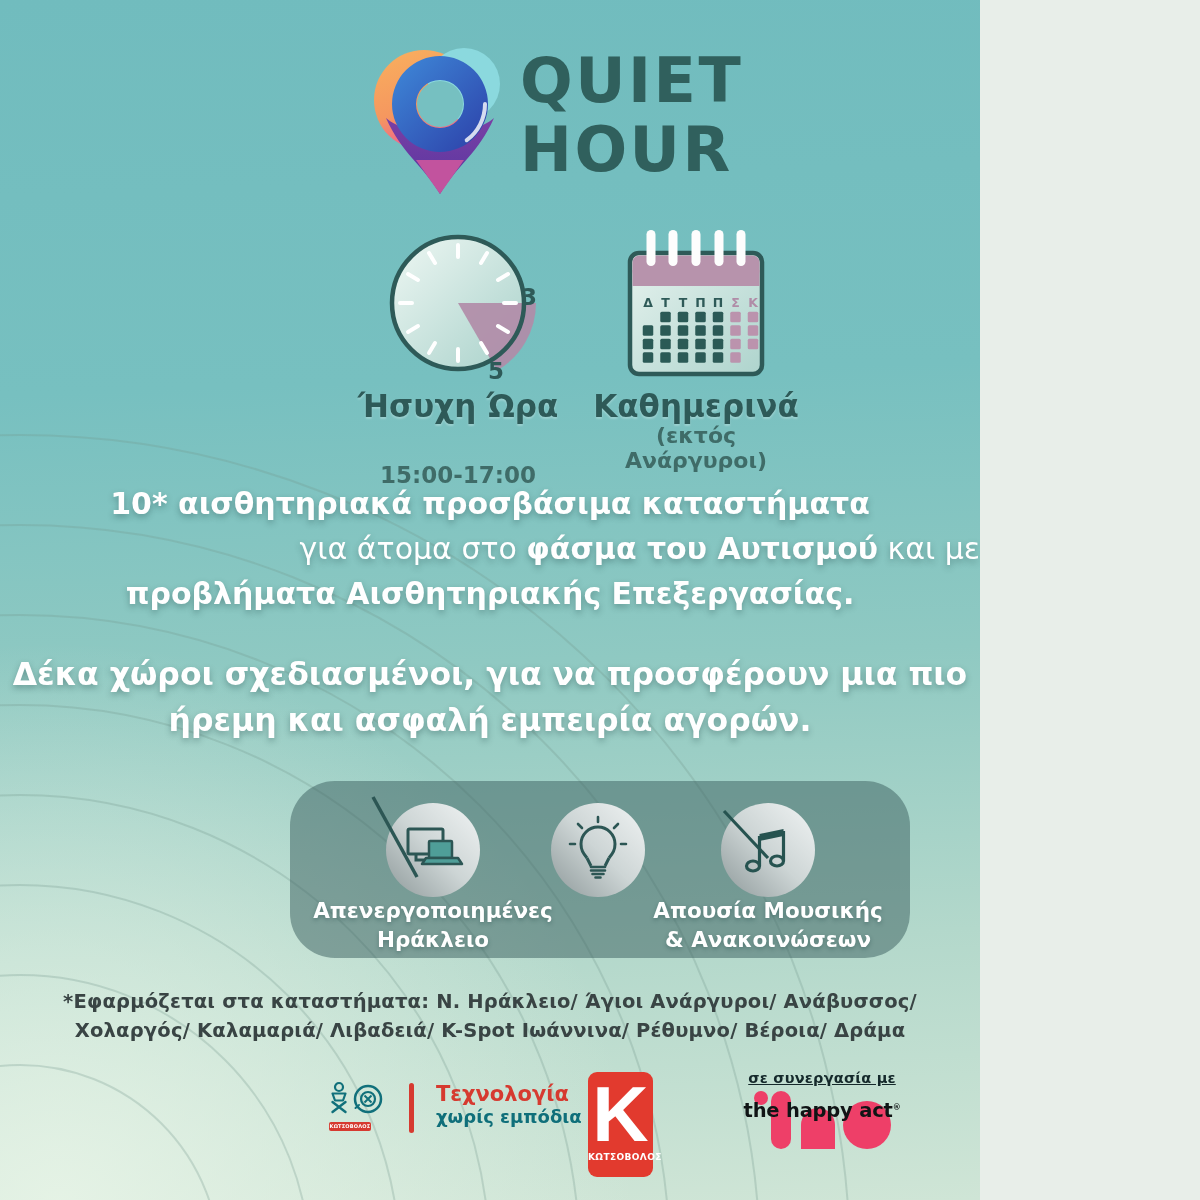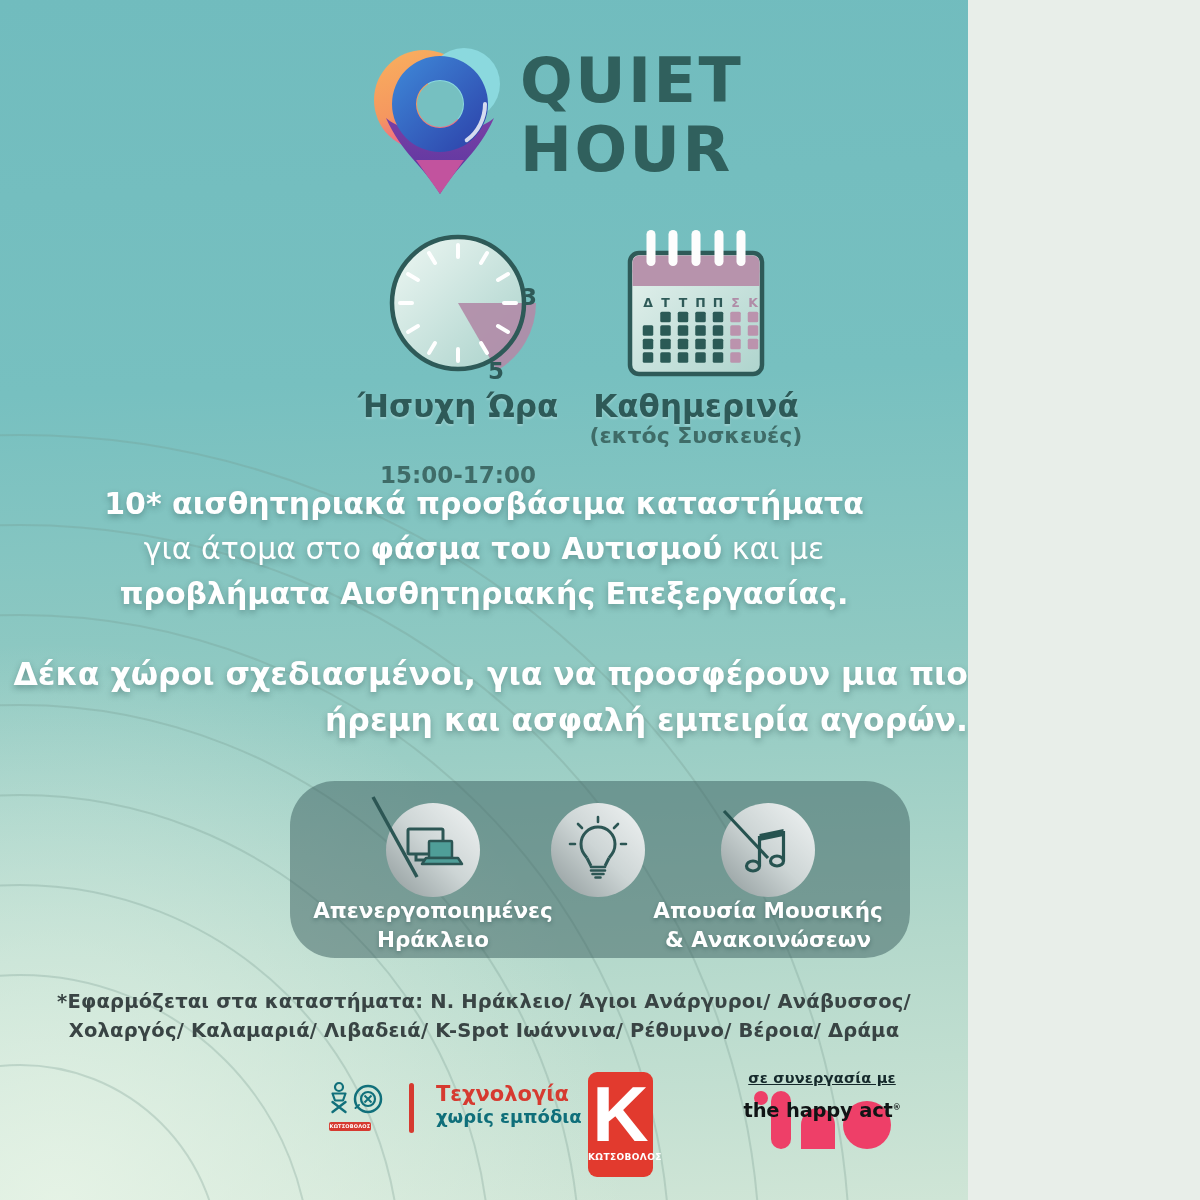--- a/index.html
+++ b/index.html
@@ -2,20 +2,21 @@
 <html><head>
 <meta charset="utf-8">
 <style>
   html,body{margin:0;padding:0;background:#e8eee9;}
   .canvas{
     position:relative;width:968px;height:1200px;overflow:hidden;
     font-family:"DejaVu Sans","Liberation Sans",sans-serif;
     background:
       radial-gradient(95% 75% at 6% 100%, rgba(233,245,232,0.85) 0%, rgba(233,245,232,0) 62%),
       linear-gradient(178deg,#71bcbe 0%,#77c0c0 32%,#8fc9c2 55%,#b3d8cb 78%,#cfe5d6 100%);
+    padding-left: 12px;
   }
   svg{overflow:visible;}
   .bg-arcs{position:absolute;left:0;top:0;width:1200px;height:1200px;pointer-events:none;}
 
   
   .pin{position:absolute;left:372px;top:42px;width:136px;height:154px;}
   .brand{position:absolute;left:520px;top:46px;color:#30605d;font-weight:800;
          font-size:62px;line-height:69px;letter-spacing:2.5px;}
 
   
@@ -26,22 +27,22 @@
   .sched-sub{position:absolute;width:220px;text-align:center;font-weight:700;color:#3f6c68;}
   .clock-title{left:348px;top:388px;}
   .clock-sub{left:348px;top:434px;font-size:23px;margin-top:28px;}
   .cal-title{left:586px;top:388px;}
   .cal-sub{left:586px;top:423px;font-size:22px;}
 
   
   .intro{position:absolute;left:0;right:0;top:481px;text-align:center;color:#fff;
          font-size:30px;line-height:45px;text-shadow:0 3px 6px rgba(22,60,60,0.35);}
   .intro .bold{font-weight:800;}
-  .intro .reg{font-weight:400;}
-  .desc{position:absolute;left:0;right:0;top:651px;text-align:right;color:#fff;
+  .intro .reg{font-weight:400;text-align:right;}
+  .desc{position:absolute;left:0;right:0;top:651px;text-align:center;color:#fff;
         font-size:31.5px;line-height:46px;font-weight:800;
         text-shadow:0 3px 6px rgba(22,60,60,0.35);}
 
   
   .panel{position:absolute;left:290px;top:781px;width:620px;height:177px;
          border-radius:45px;background:rgba(58,94,94,0.5);}
   .feat-circle{position:absolute;top:803px;width:94px;height:94px;border-radius:50%;
                background:linear-gradient(225deg,#f1f4f4 0%,#cdd5d5 50%,#8e999a 100%);}
   .feat-circle svg{position:absolute;left:17px;top:17px;width:60px;height:60px;}
   .c1{left:386px;} .c2{left:551px;} .c3{left:721px;}
@@ -225,21 +226,21 @@
         <rect x="52.75" y="124.25" width="10.5" height="10.5" rx="1.5"></rect>
           <rect x="70.25" y="124.25" width="10.5" height="10.5" rx="1.5"></rect>
         <rect x="87.75" y="124.25" width="10.5" height="10.5" rx="1.5"></rect>
       </g>
       <g fill="#bb93ad">
           <rect x="105.25" y="124.25" width="10.5" height="10.5" rx="1.5"></rect>
         </g>
     </g>
   </svg>
   <div class="sched-title cal-title">Καθημερινά</div>
-  <div class="sched-sub cal-sub">(εκτός Συσκευές)</div>
+  <div class="sched-sub cal-sub">(εκτός Ανάργυροι)</div>
 
   <div class="intro">
     <div class="bold">10* αισθητηριακά προσβάσιμα καταστήματα</div>
     <div class="reg"><span>για άτομα στο </span><span class="bold">φάσμα του Αυτισμού</span><span> και με</span></div>
     <div class="bold">προβλήματα Αισθητηριακής Επεξεργασίας.</div>
   </div>
 
   <div class="desc">
     <div>Δέκα χώροι σχεδιασμένοι, για να προσφέρουν μια πιο</div>
     <div>ήρεμη και ασφαλή εμπειρία αγορών.</div>

